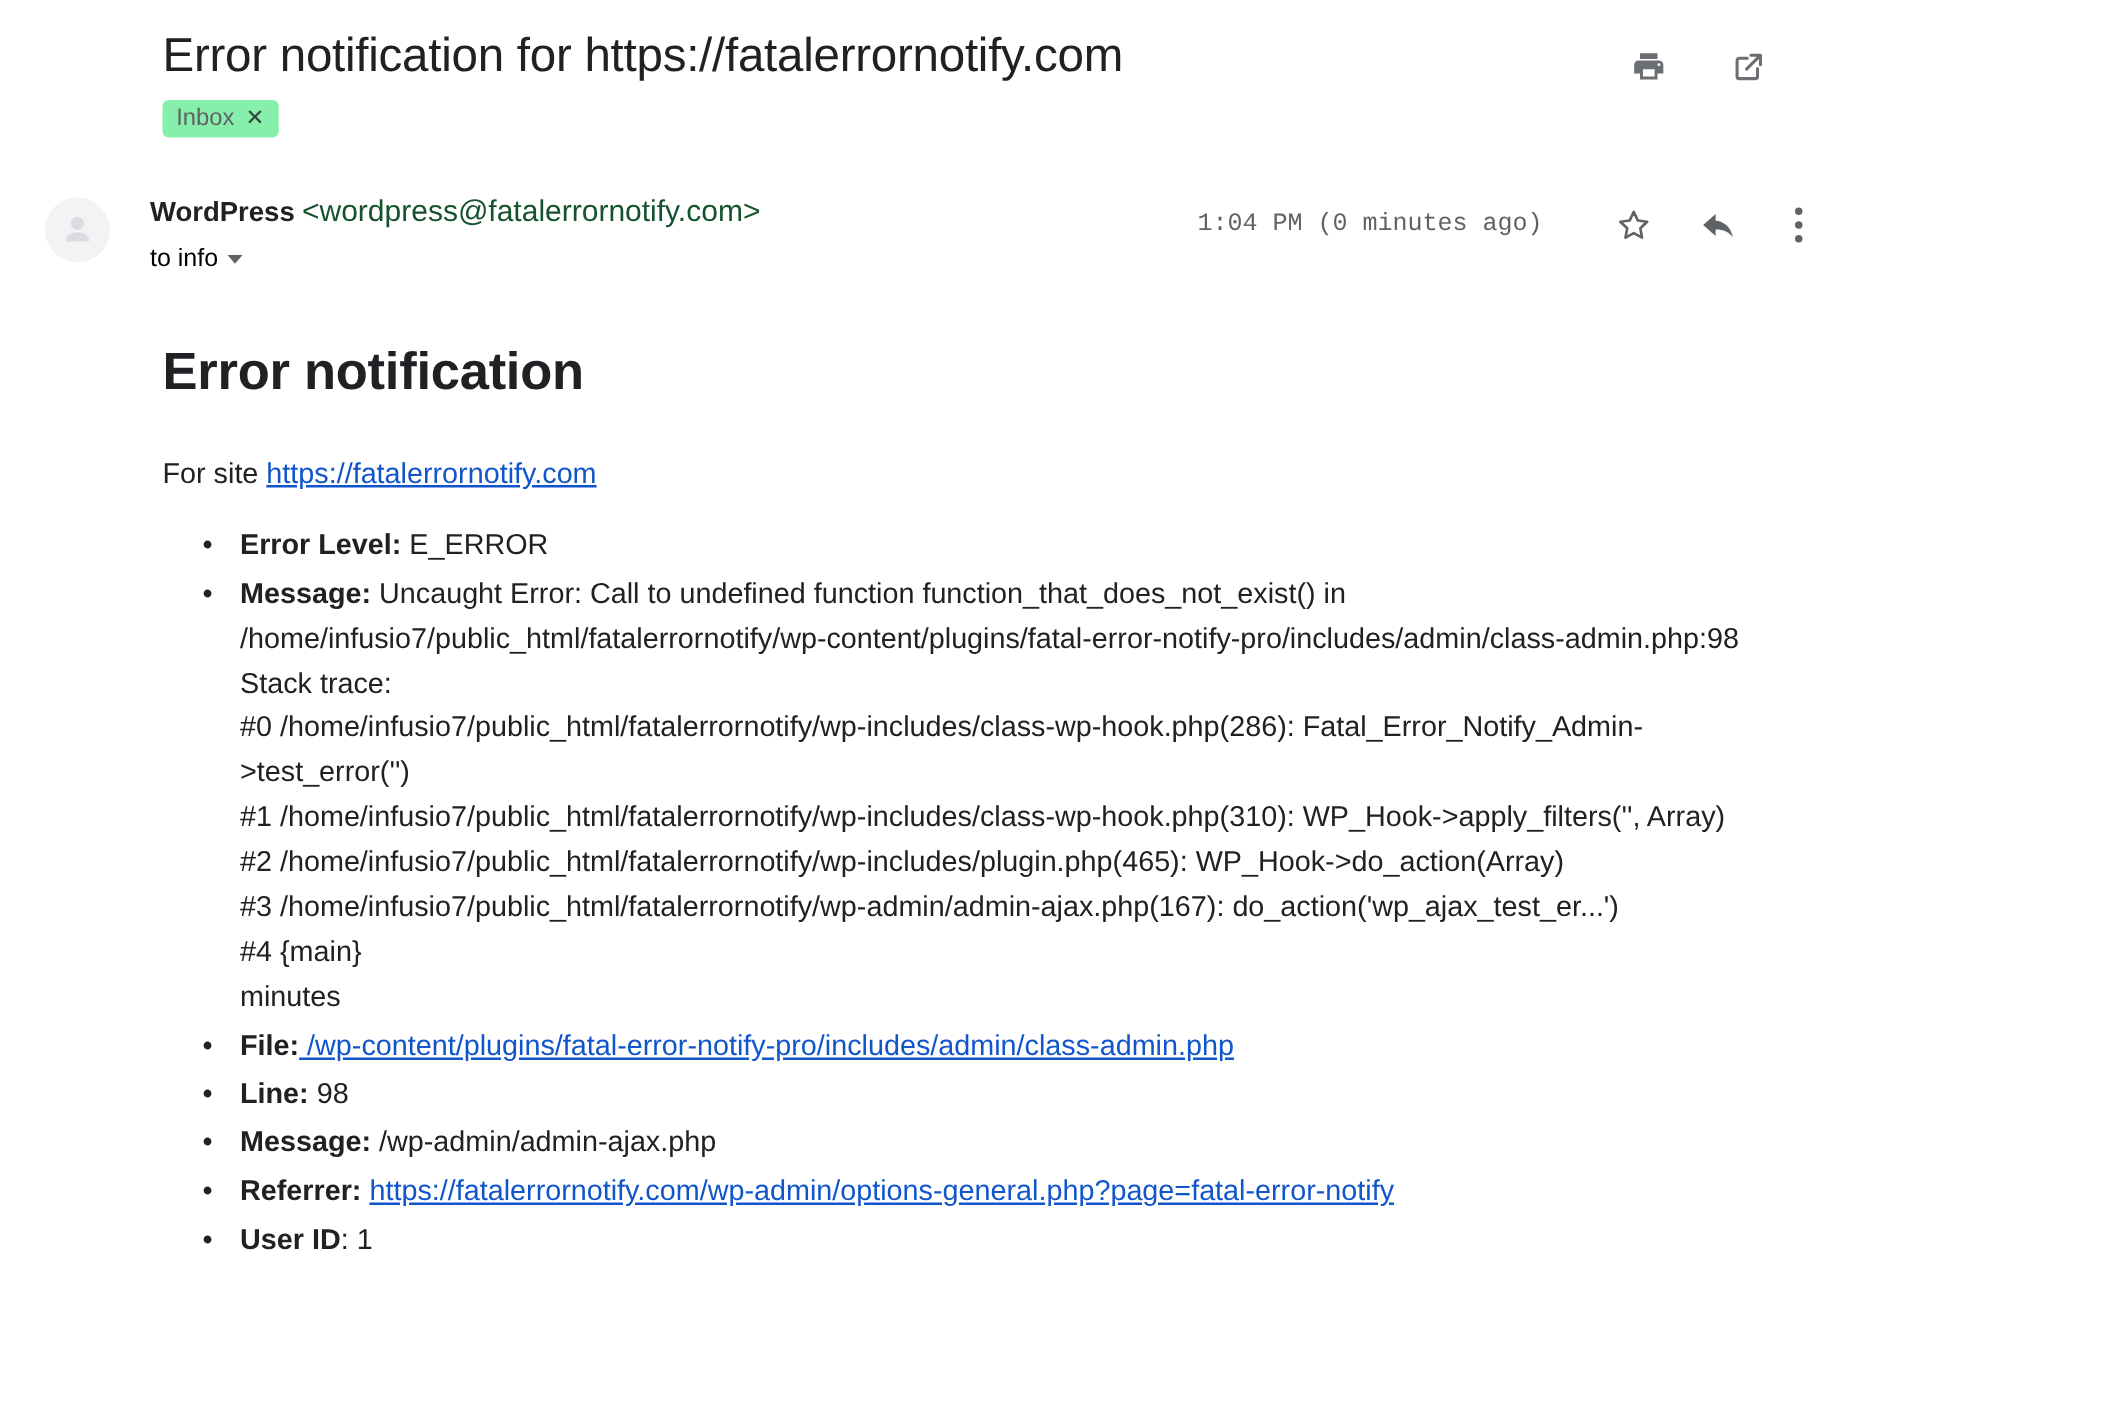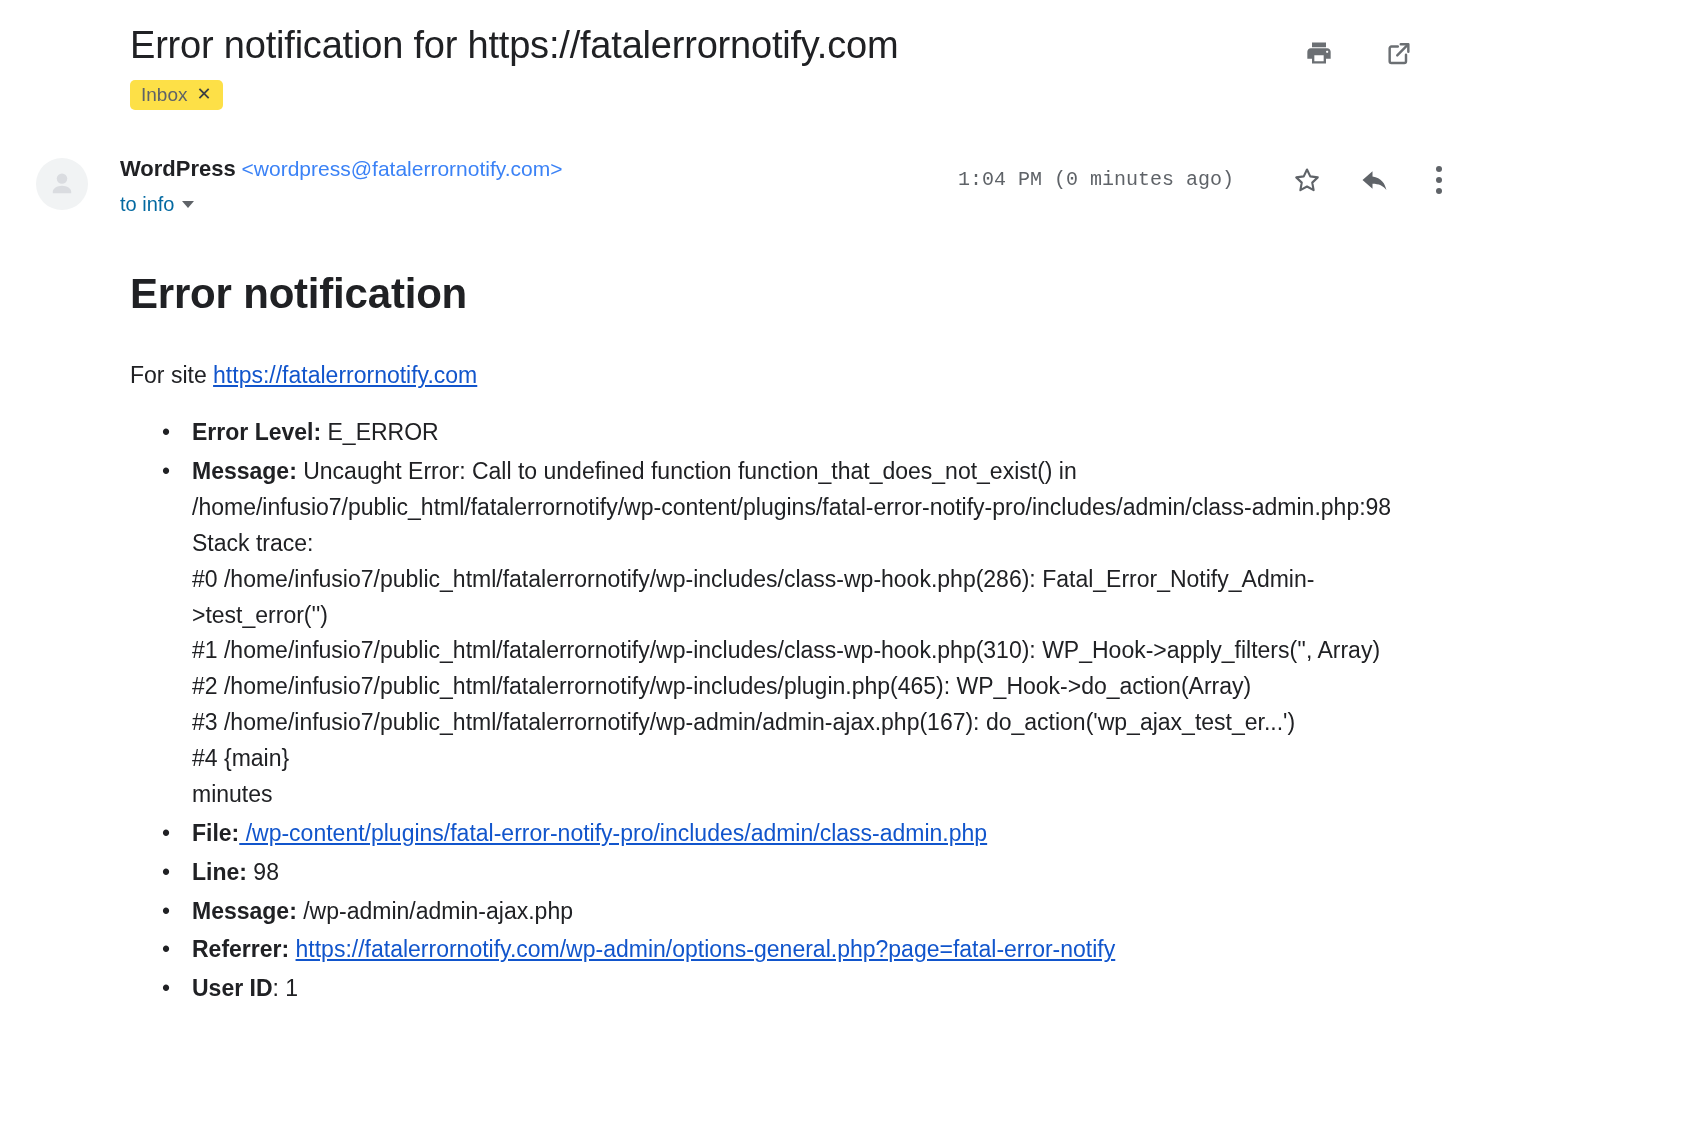--- a/index.html
+++ b/index.html
@@ -41,21 +41,21 @@
   }
   .label-chip-row {
     margin-top: 10px;
     display: flex;
     align-items: center;
   }
   .label-chip {
     display: inline-flex;
     align-items: center;
     gap: 9px;
-    background: #fde047;
+    background: #86efac;
     color: #5f6368;
     border-radius: 5px;
     padding: 5px 11px 6px 11px;
     font-size: 19px;
     line-height: 1;
   }
   .label-chip .chip-x {
     font-size: 18px;
     color: #3c4043;
     font-weight: 500;
@@ -109,25 +109,25 @@
     font-size: 21px;
     color: #5f6368;
     line-height: 1.35;
     white-space: nowrap;
   }
   .sender-name {
     font-weight: bold;
     color: #202124;
     font-size: 22px;
   }
-  .sender-email { color: #3b82f6; font-size: 21px; margin-top: 28px; }
+  .sender-email { color: #14532d; font-size: 24px; margin-top: 28px; }
   .recipient-line {
     margin-top: 10px;
     font-size: 20px;
-    color: #0369a1;
+    color: #000000;
     display: flex;
     align-items: center;
     gap: 8px;
   }
   .caret-down {
     width: 0; height: 0;
     border-left: 6px solid transparent;
     border-right: 6px solid transparent;
     border-top: 7px solid #5f6368;
     display: inline-block;

